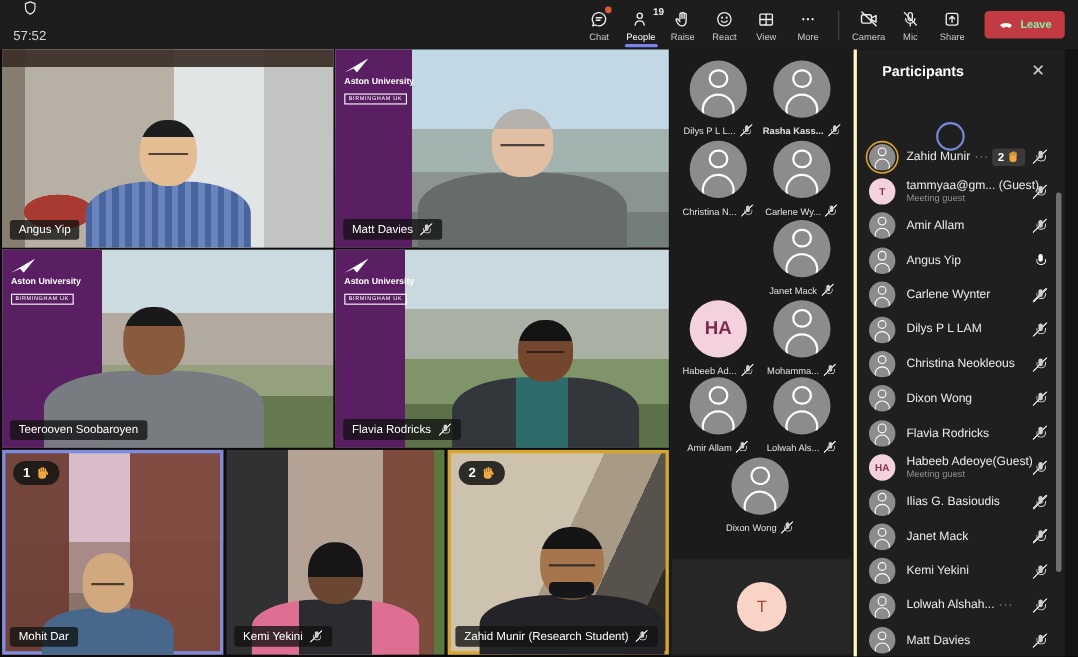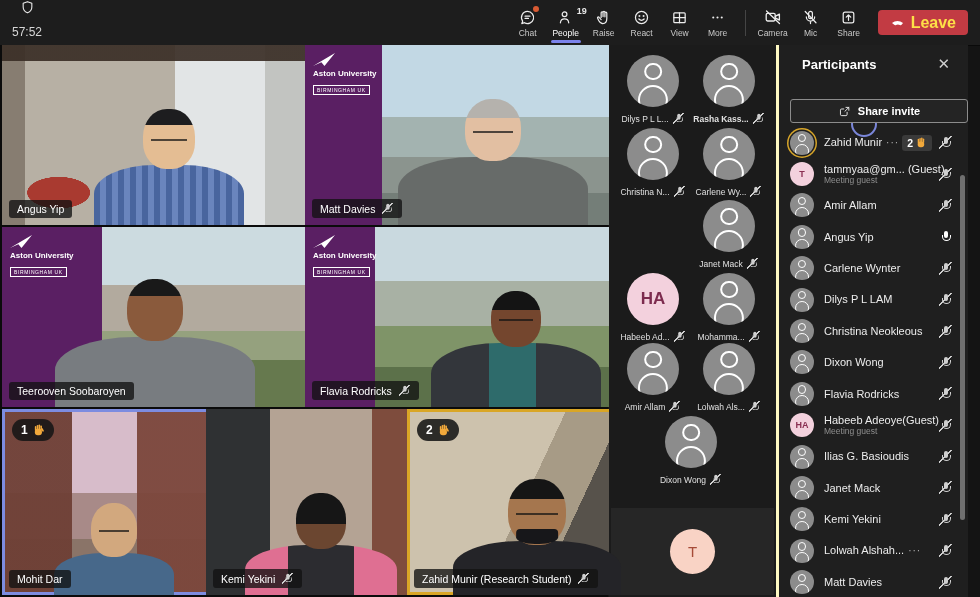--- a/index.html
+++ b/index.html
@@ -13,28 +13,28 @@
   .tb-right{position:absolute;right:0;top:0;height:45px;display:flex;align-items:center;}
   .tb-btn{position:relative;width:38px;height:45px;display:flex;flex-direction:column;align-items:center;justify-content:center;gap:2px;cursor:pointer;}
   .tb-ic{position:relative;width:18px;height:18px;display:flex;align-items:flex-end;justify-content:center;}
   .tb-lbl{font-size:8.5px;color:#c9c9c9;white-space:nowrap;}
   .tb-btn.active .tb-lbl{color:#fff;}
   .tb-underline{position:absolute;bottom:2px;left:4px;right:4px;height:3px;border-radius:2px;background:#7b83eb;}
   .tb-count{position:absolute;left:20px;top:-2px;font-size:9px;font-weight:bold;color:#e8e8e8;}
   .tb-dot{position:absolute;right:-2px;top:-2px;width:6px;height:6px;border-radius:50%;background:#d95b33;}
   .tb-divider{width:1px;height:26px;background:#454545;margin:0 8px;}
   .leave-btn{margin:0 12px 0 10px;height:25px;padding:0 12px;border-radius:4px;background:#c23b43;display:flex;align-items:center;gap:6px;
-             font-size:16px;font-weight:bold;color:#fde047;cursor:pointer;}
+             font-size:10px;font-weight:bold;color:#86efac;cursor:pointer;}
 
   svg.ic{stroke:#ededed;fill:none;stroke-width:1.3;stroke-linecap:round;stroke-linejoin:round;}
 
   
   .content{position:absolute;top:45px;left:0;width:980px;height:552px;}
   .video-area{position:absolute;left:0;top:0;width:608px;height:552px;background:#0b0b0b;}
-  .tile{position:absolute;overflow:hidden;background:#242424;padding-left:32px;}
+  .tile{position:absolute;overflow:hidden;background:#242424;}
   .tile.b-blue{box-shadow:inset 0 0 0 3px #7d8ce0;}
   .tile.b-yellow{box-shadow:inset 0 0 0 3px #d9a626;}
   .tile-label{position:absolute;left:7px;bottom:7px;background:rgba(18,18,18,.78);color:#fff;font-size:10.5px;
               padding:3px 8px;border-radius:3px;display:flex;align-items:center;gap:6px;z-index:5;white-space:nowrap;}
   .hand-badge{position:absolute;left:10px;top:10px;background:rgba(22,22,22,.88);color:#fff;font-size:12px;font-weight:bold;
               padding:4px 9px;border-radius:13px;display:flex;align-items:center;gap:5px;z-index:5;}
 
   
   .vp{position:absolute;bottom:0;left:var(--px,50%);transform:translateX(-50%);width:var(--tw,160px);height:150px;z-index:1;}
   .vp .torso{position:absolute;bottom:-12px;left:50%;transform:translateX(-50%);width:100%;height:var(--th,70px);
@@ -435,27 +435,20 @@
           </div>
       </div>
     </div>
 
     <div class="panel">
       <div class="panel-header">
         <span class="panel-title">Participants</span>
         <span class="panel-close">✕</span>
       </div>
       <div class="scroll-arc"></div>
-      <div class="share-btn">
-        <svg class="ic" width="13" height="13" viewBox="0 0 18 18">
-          <path d="M8 5.5H5a1.6 1.6 0 0 0-1.6 1.6v6A1.6 1.6 0 0 0 5 14.7h6a1.6 1.6 0 0 0 1.6-1.6V10"></path>
-            <path d="M11 3.3h4v4M15 3.3l-5.4 5.4"></path>
-        </svg>
-        <span>Share invite</span>
-      </div>
 
       <div class="plist">
 
         <div class="prow">
           <span class="pav pg pg-sm ring"></span>
           <span class="pcol">
               <span class="pname"><span>Zahid Munir</span><span class="pmore">···</span></span>
             </span>
           <span class="pright">
             <span class="pbadge">

